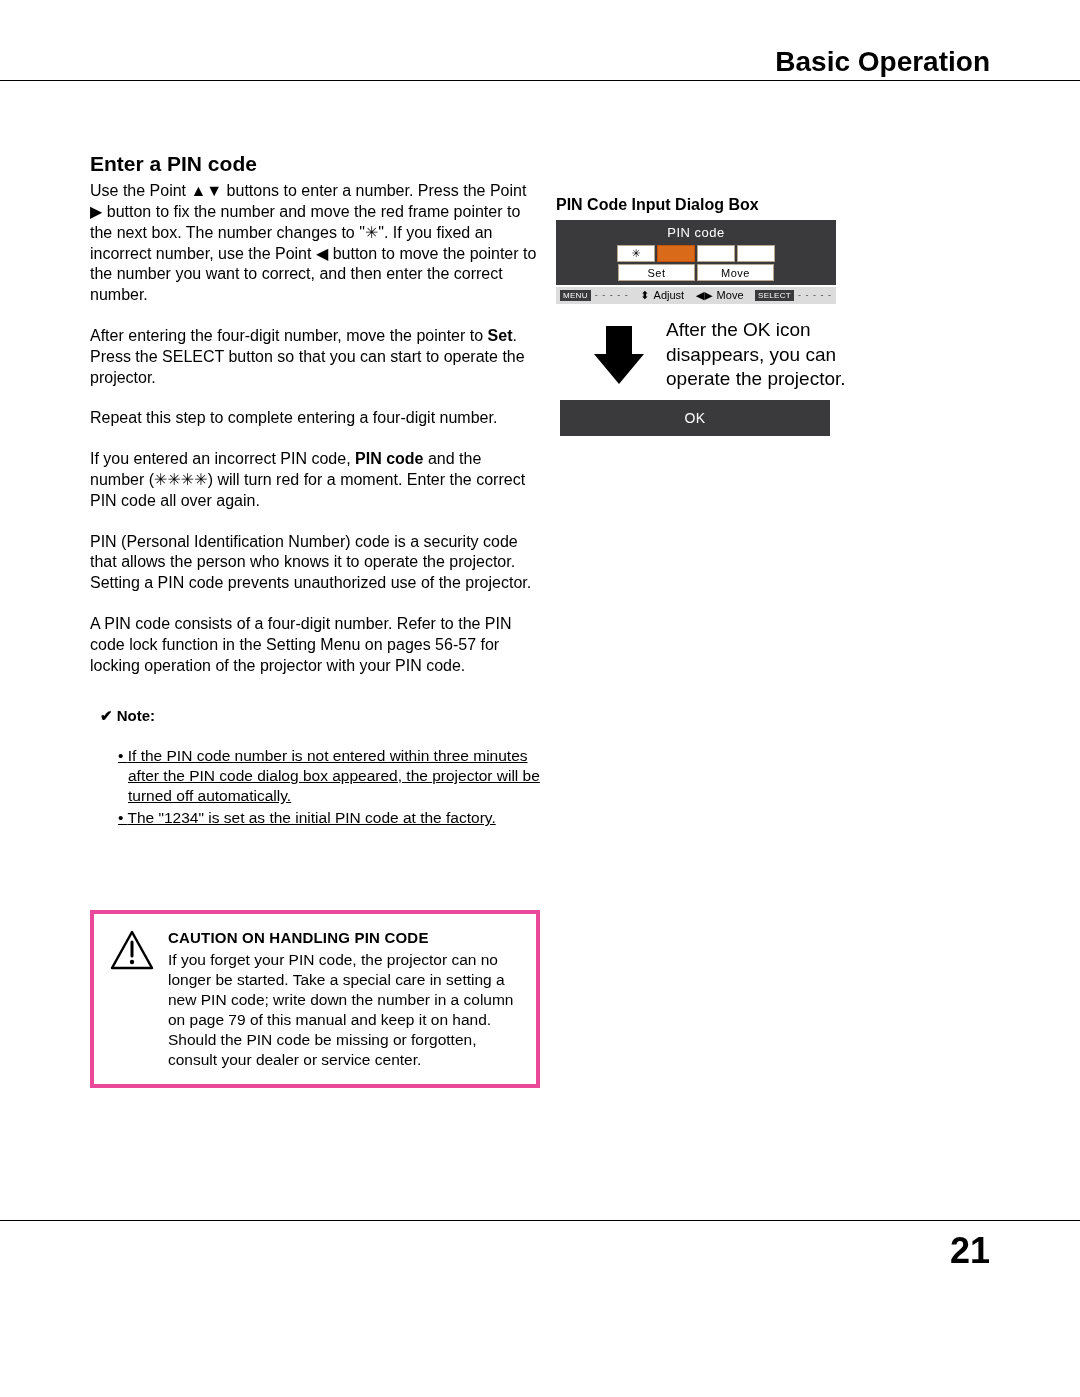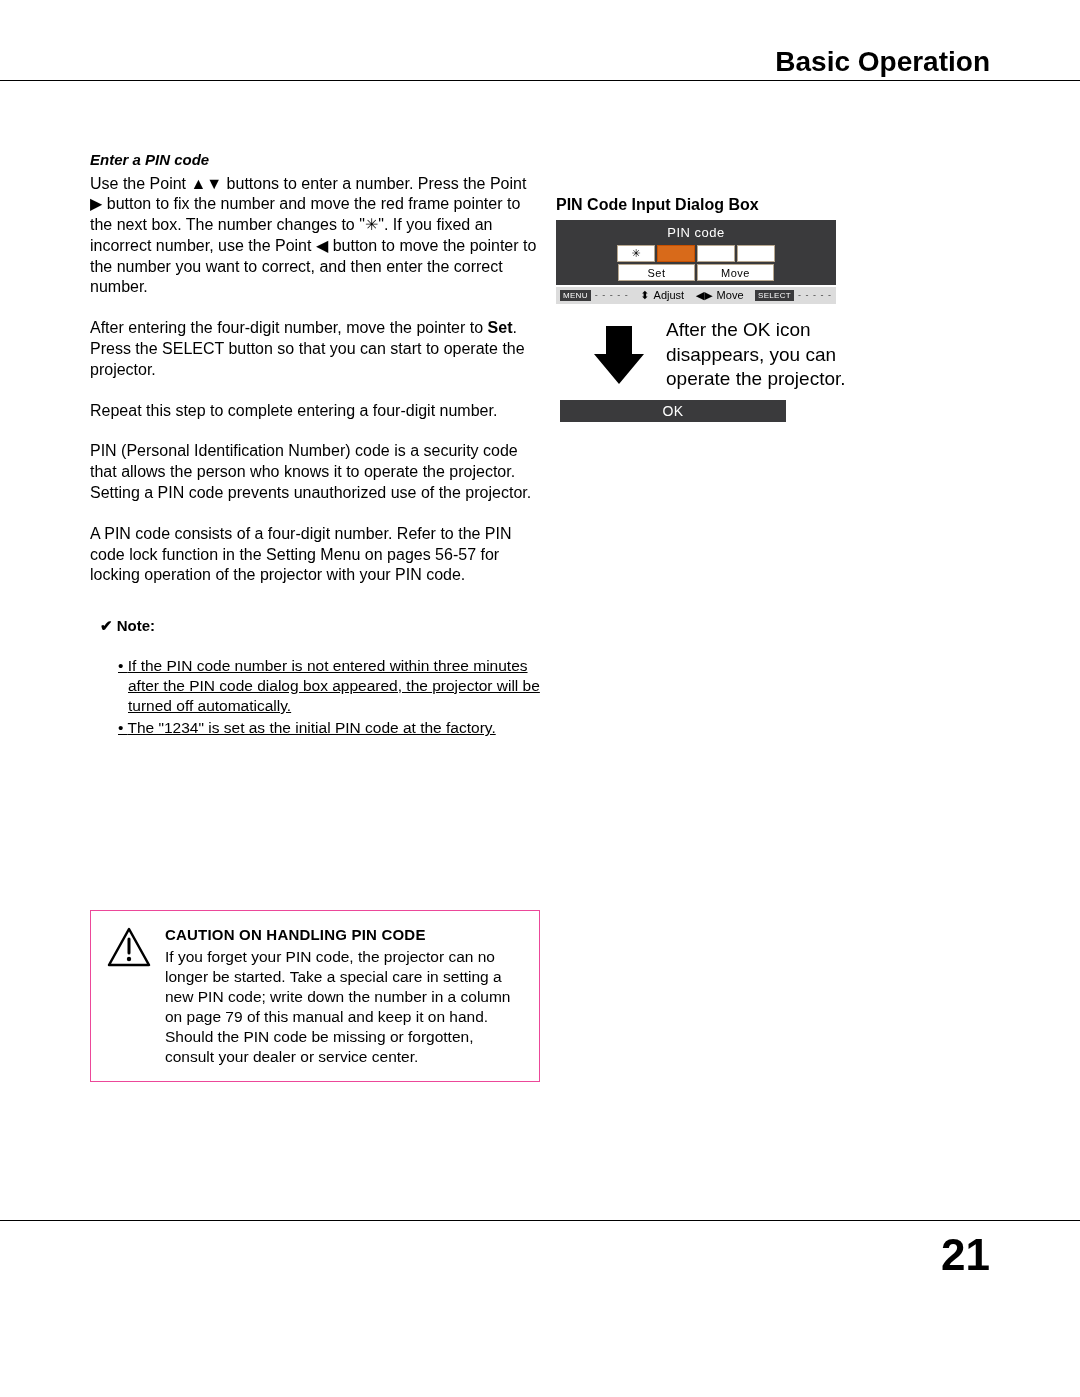--- a/index.html
+++ b/index.html
@@ -21,35 +21,35 @@
     font-weight: bold;
   }
   .col-left {
     position: absolute;
     left: 90px;
     top: 150px;
     width: 450px;
     font-size: 16px;
     line-height: 1.3;
   }
-  .h2 { font-weight: bold; font-size: 15px; margin-bottom: 4px; font-style: italic; }
+  .h2 { font-weight: bold; font-size: 21px; margin-bottom: 4px; }
   .para { margin-bottom: 20px; }
   .second-h2 { margin-top: 70px; }
   .note-block { margin-top: 30px; margin-left: 10px; }
   .note-label { font-weight: bold; font-size: 15px; }
   .note-label::before { content: "✔ "; }
   .note-list { margin-left: 18px; margin-top: 20px; font-size: 15.5px; text-decoration: underline; }
   .note-list div { text-indent: -10px; padding-left: 10px; margin-bottom: 2px; }
   .note-list div::before { content: "• "; }
   .caution-box {
     position: absolute;
     left: 90px;
     top: 910px;
     width: 450px;
-    border: 1px solid #ec4899;
+    border: 4px solid #ec4899;
     padding: 14px 16px 14px 16px;
     font-size: 15.5px;
     line-height: 1.3;
   }
   .caution-inner { display: flex; gap: 14px; align-items: flex-start; }
   .caution-title { font-weight: bold; font-size: 15px; margin-bottom: 2px; letter-spacing: 0.2px; }
   .warn-icon { flex: 0 0 44px; margin-top: 2px; }
   .col-right {
     position: absolute;
     left: 556px;
@@ -122,55 +122,58 @@
   .arrow-caption-row {
     display: flex;
     align-items: center;
     margin-top: 14px;
     gap: 22px;
     margin-left: 38px;
   }
   .arrow-down svg { display: block; }
   .caption { font-size: 19px; line-height: 1.3; width: 200px; }
   .ok-bar {
-    width: 226px;
+    width: 270px;
     background: #3a3a3c;
     color: #fff;
     text-align: center;
     font-size: 14px;
-    padding: 3px 0;
+    padding: 10px 0;
     margin-top: 8px;
     letter-spacing: 0.5px;
     margin-left: 4px;
   }
   .pagenum {
     position: absolute;
     right: 90px;
     top: 1230px;
-    font-size: 44px;
+    font-size: 36px;
     font-weight: bold;
     text-align: center;
   }
   .glyph { font-family: "Arial Unicode MS", Arial, sans-serif; }
 </style>
 </head>
 <body>
 
 <div class="hr-top"></div>
 <div class="section-title">Basic Operation</div>
 
 <div class="col-left">
   <div class="h2">Enter a PIN code</div>
   <div class="para">
     <span>Use the Point </span><span class="glyph">▲▼</span><span> buttons to enter a number. Press the Point </span><span class="glyph">▶</span><span> button to fix the number and move the red frame pointer to the next box. The number changes to "✳". If you fixed an incorrect number, use the Point </span><span class="glyph">◀</span><span> button to move the pointer to the number you want to correct, and then enter the correct number.</span>
   </div>
   <div class="para">
     <span>After entering the four-digit number, move the pointer to </span><b>Set</b><span>. Press the SELECT button so that you can start to operate the projector.</span>
   </div>
   <div class="para">Repeat this step to complete entering a four-digit number.</div>
+  <div class="para">
+    <span>If you entered an incorrect PIN code, </span><b>PIN code</b><span> and the number (✳✳✳✳) will turn red for a moment. Enter the correct PIN code all over again.</span>
+  </div>
 
   <div class="para">PIN (Personal Identification Number) code is a security code that allows the person who knows it to operate the projector. Setting a PIN code prevents unauthorized use of the projector.</div>
   <div class="para">A PIN code consists of a four-digit number. Refer to the PIN code lock function in the Setting Menu on pages 56-57 for locking operation of the projector with your PIN code.</div>
 
   <div class="note-block">
     <div class="note-label">Note:</div>
     <div class="note-list">
       <div>If the PIN code number is not entered within three minutes after the PIN code dialog box appeared, the projector will be turned off automatically.</div>
       <div>The "1234" is set as the initial PIN code at the factory.</div>
     </div>

